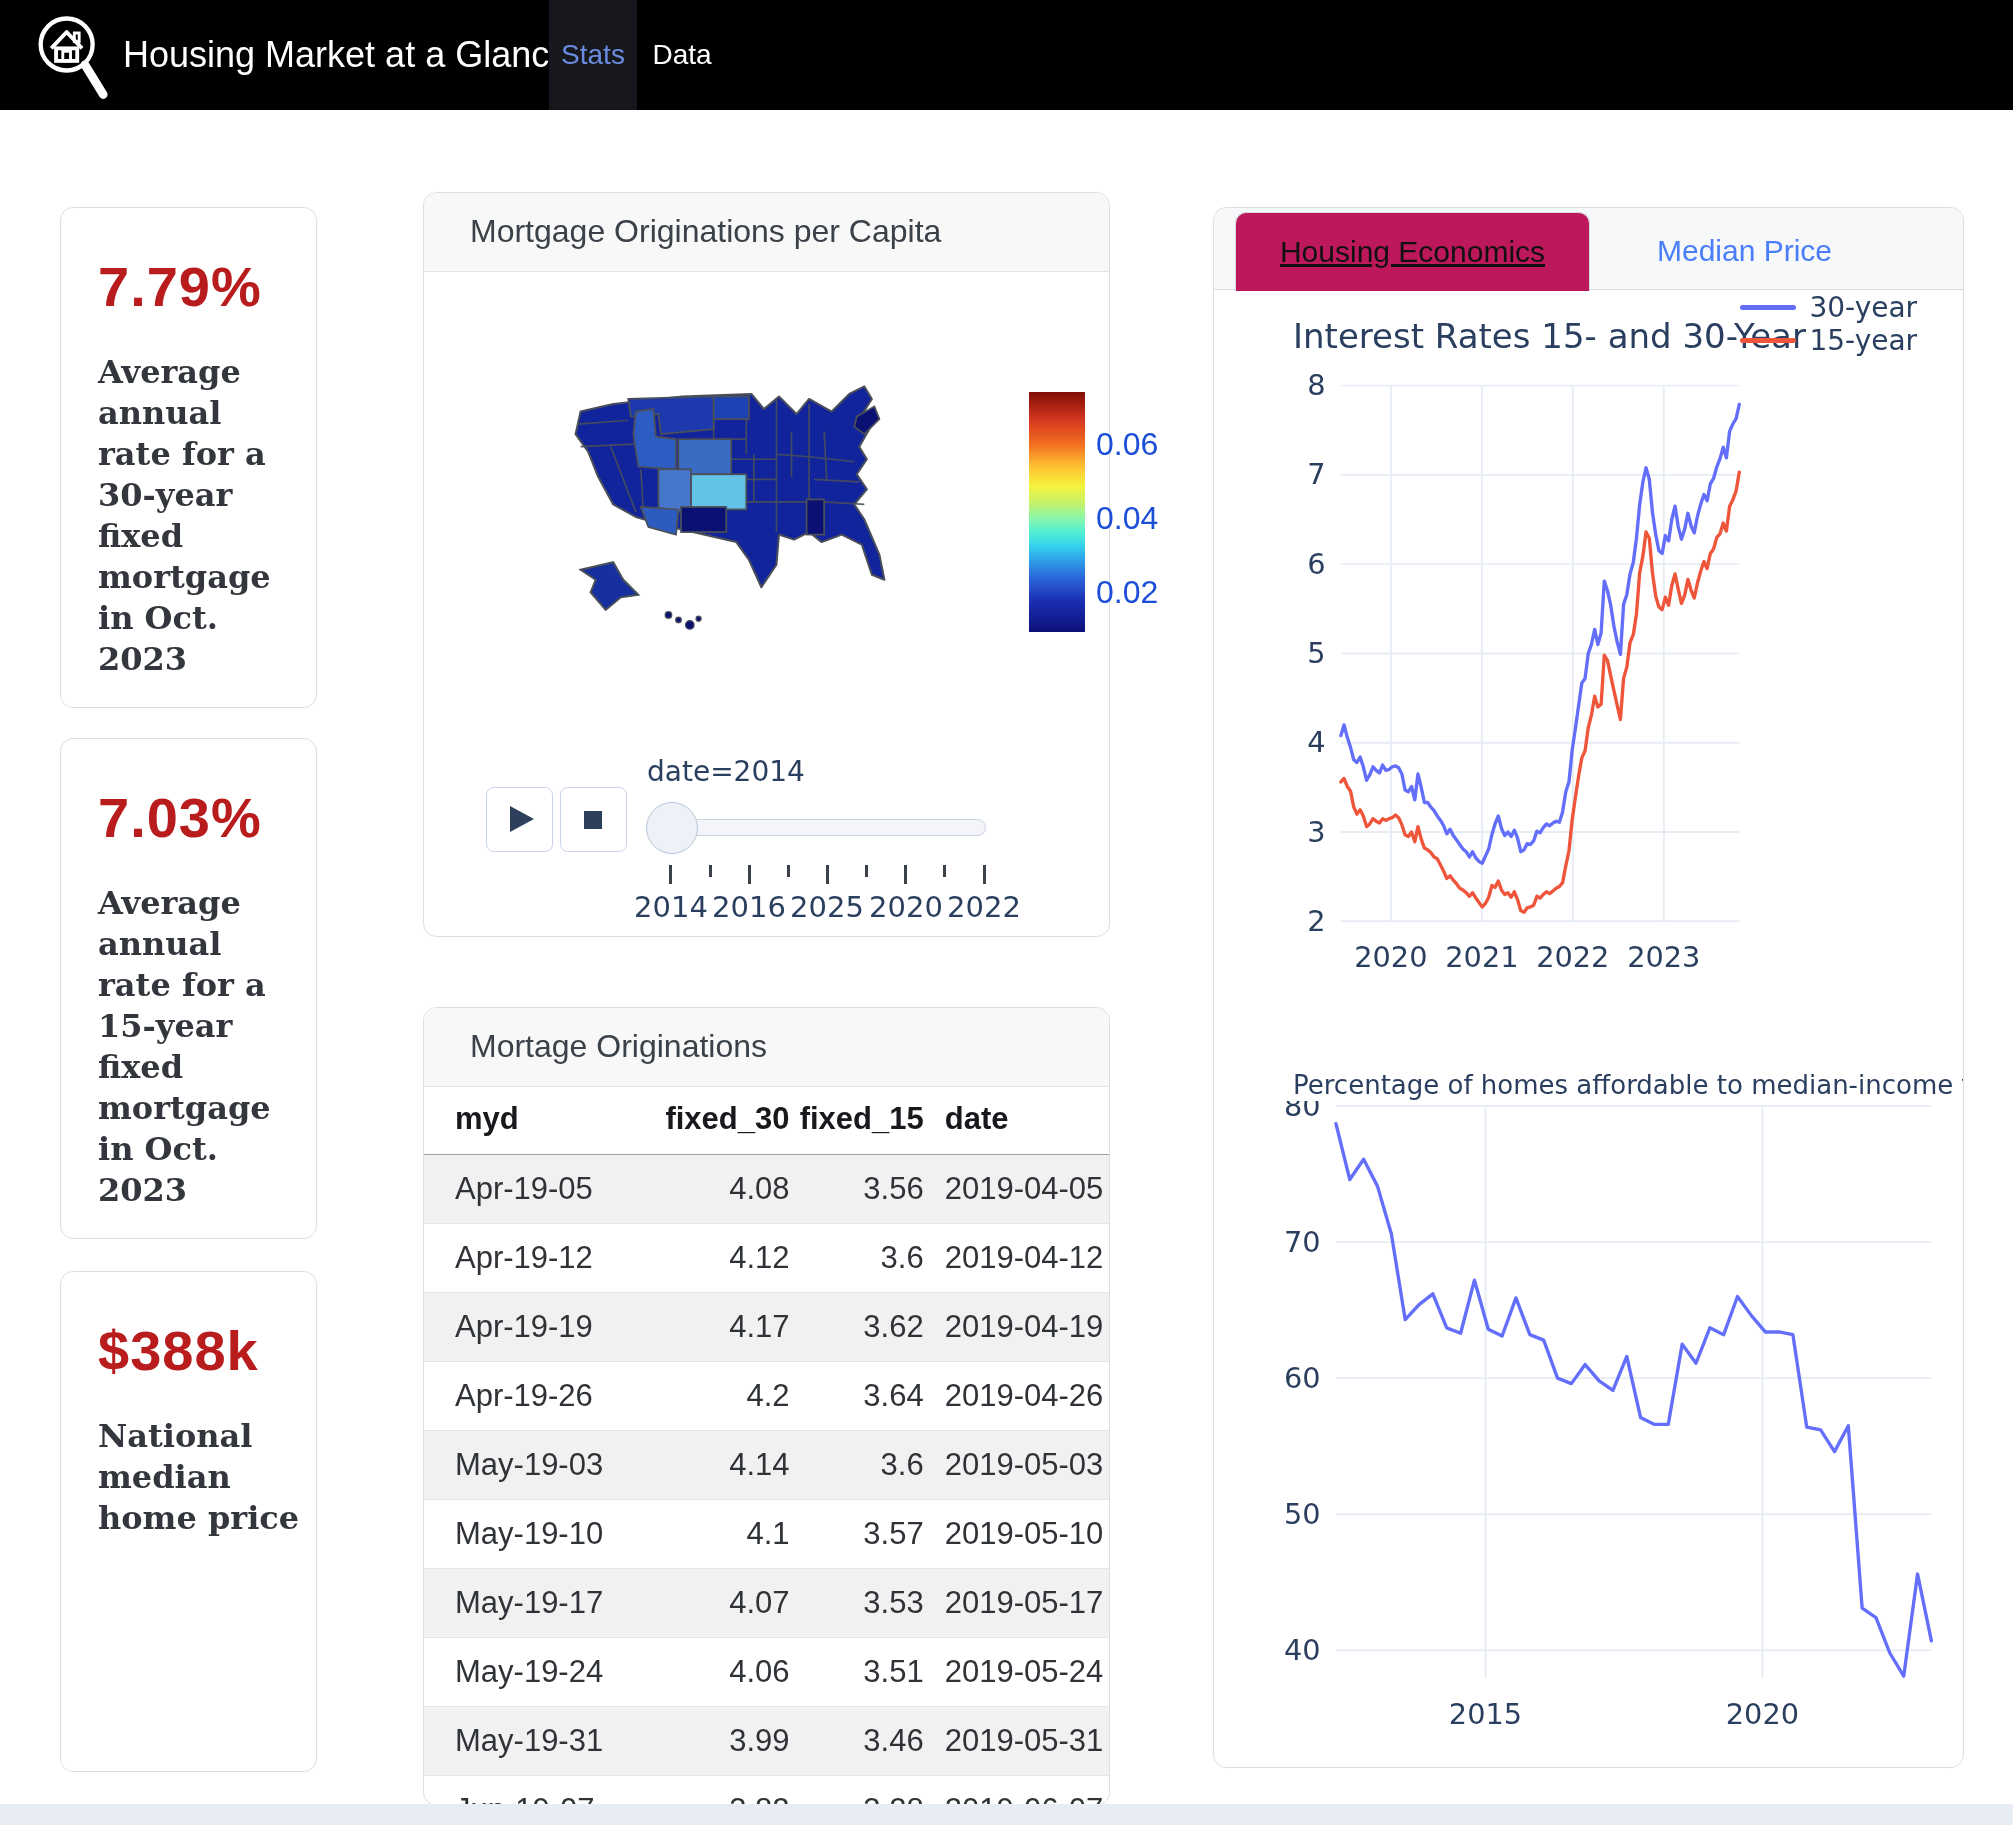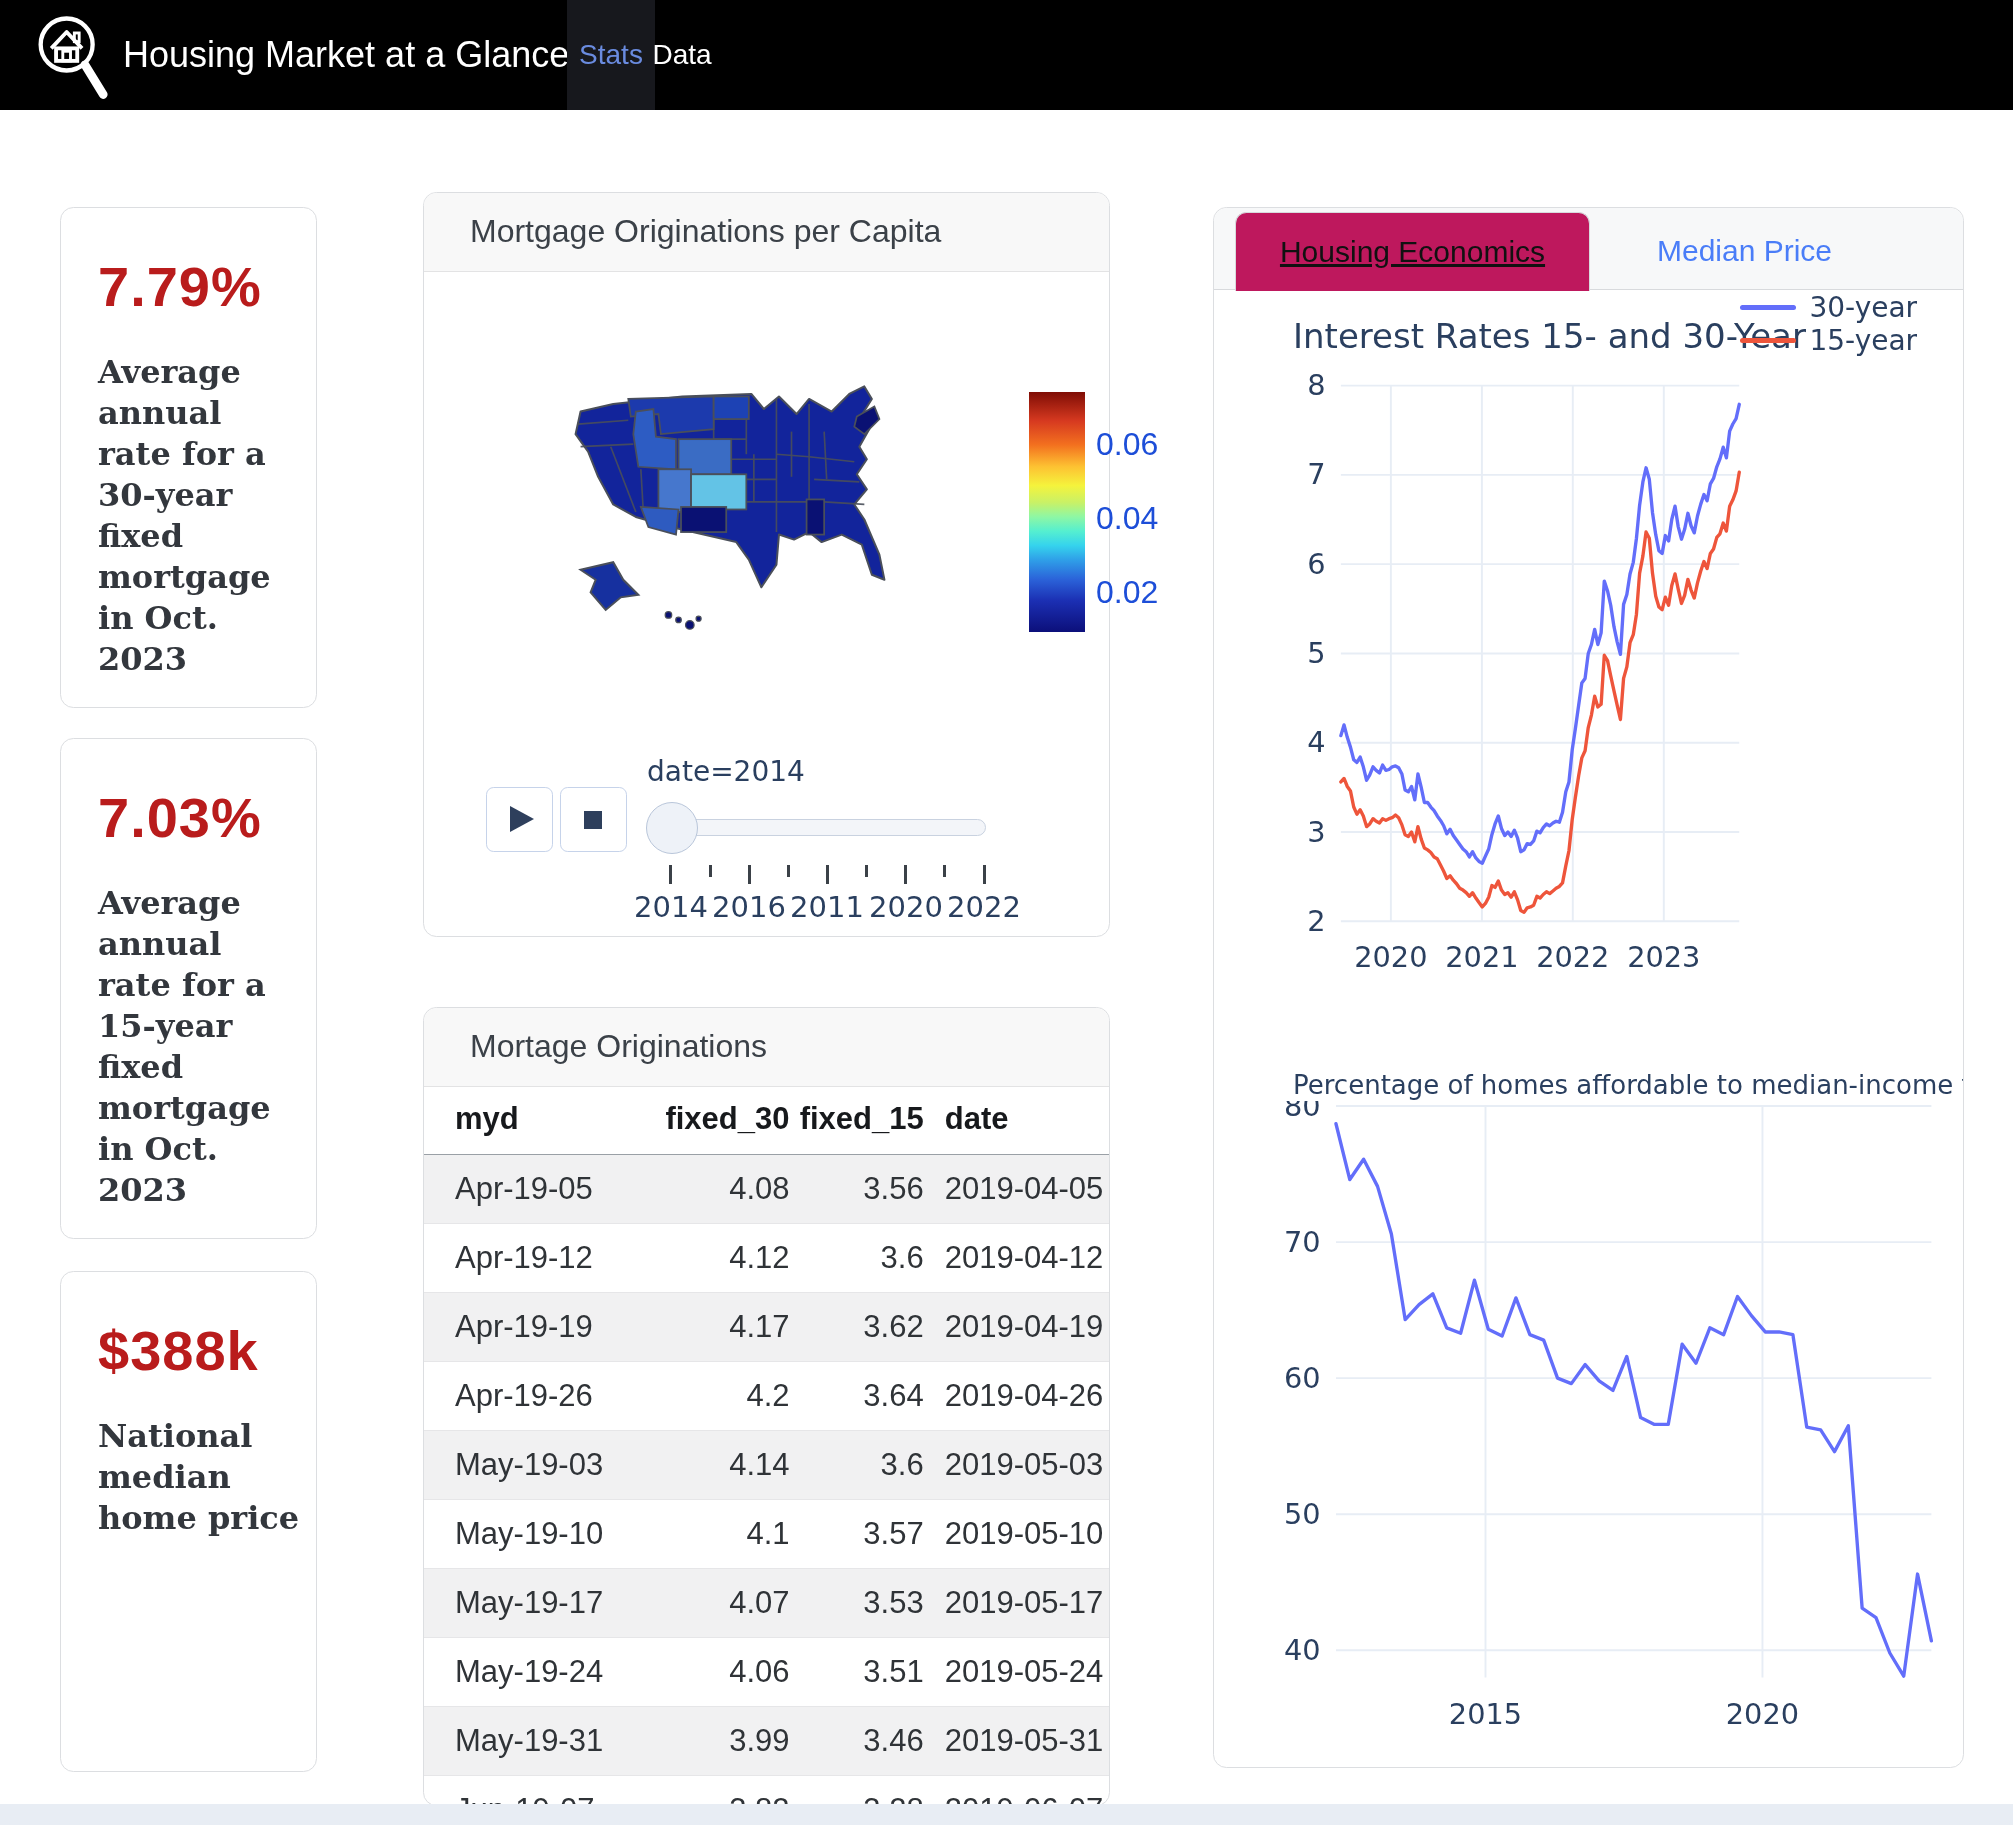--- a/index.html
+++ b/index.html
@@ -3,21 +3,21 @@
 <meta charset="utf-8">
 <style>
   html,body{margin:0;padding:0;background:#fff;}
   body{width:2014px;height:1825px;font-family:"Liberation Sans",sans-serif;}
   .page{position:relative;width:2014px;height:1825px;background:#fff;overflow:hidden;}
   
   .navbar{position:absolute;left:0;top:0;width:2014px;height:110px;background:#000;}
   .logo{position:absolute;left:32px;top:7.7px;width:77px;height:100px;}
   .nav-title{position:absolute;left:123px;top:0;height:110px;line-height:110px;color:#fff;font-size:36px;}
   .nav-tab{position:absolute;top:0;height:110px;line-height:110px;text-align:center;font-size:28px;cursor:pointer;}
-  .nav-tab.active{left:549px;width:88px;background:#17181d;color:#6a8bdf;margin-left:18px;}
+  .nav-tab.active{left:549px;width:88px;background:#17181d;color:#6a8bdf;}
   .nav-tab.inactive{left:639px;width:86px;color:#fff;}
   
   .card{position:absolute;background:#fff;border:1.4px solid #dcdee1;border-radius:13.4px;box-sizing:border-box;}
   .card-header{position:absolute;left:0;top:0;width:100%;height:79px;background:#f8f8f8;border-bottom:1px solid #e3e3e4;border-radius:12.5px 12.5px 0 0;box-sizing:border-box;}
   .card-header .hd-text{padding-left:46px;line-height:77px;font-size:32px;color:#3b4148;}
   
   .stat-card{left:60px;width:257px;height:501px;}
   .stat-value{position:absolute;left:37px;top:46px;font-size:56px;font-weight:800;color:#b91c1c;letter-spacing:1px;}
   .stat-desc{position:absolute;left:37px;top:144px;width:206px;font-family:"DejaVu Serif","Liberation Serif",serif;font-weight:700;font-size:32px;line-height:1.28;color:#33373d;}
   
@@ -168,21 +168,21 @@
 
     <div class="slider-label">date=2014</div>
     <div class="slider-track"></div>
     <div class="slider-handle"></div>
     <div id="slider-axis">
         <div class="sl-tick major" style="left: 245px;"></div>
         <div class="sl-tick-label" style="left: 204px;">2014</div>
         <div class="sl-tick major" style="left: 324px;"></div>
         <div class="sl-tick-label" style="left: 282px;">2016</div>
         <div class="sl-tick major" style="left: 402px;"></div>
-        <div class="sl-tick-label" style="left: 360px;">2011</div>
+        <div class="sl-tick-label" style="left: 360px;">2025</div>
         <div class="sl-tick major" style="left: 480px;"></div>
         <div class="sl-tick-label" style="left: 439px;">2020</div>
         <div class="sl-tick major" style="left: 559px;"></div>
         <div class="sl-tick-label" style="left: 517px;">2022</div>
         <div class="sl-tick minor" style="left: 285px;"></div>
         <div class="sl-tick minor" style="left: 363px;"></div>
         <div class="sl-tick minor" style="left: 441px;"></div>
         <div class="sl-tick minor" style="left: 519px;"></div>
       </div>
   </div>

